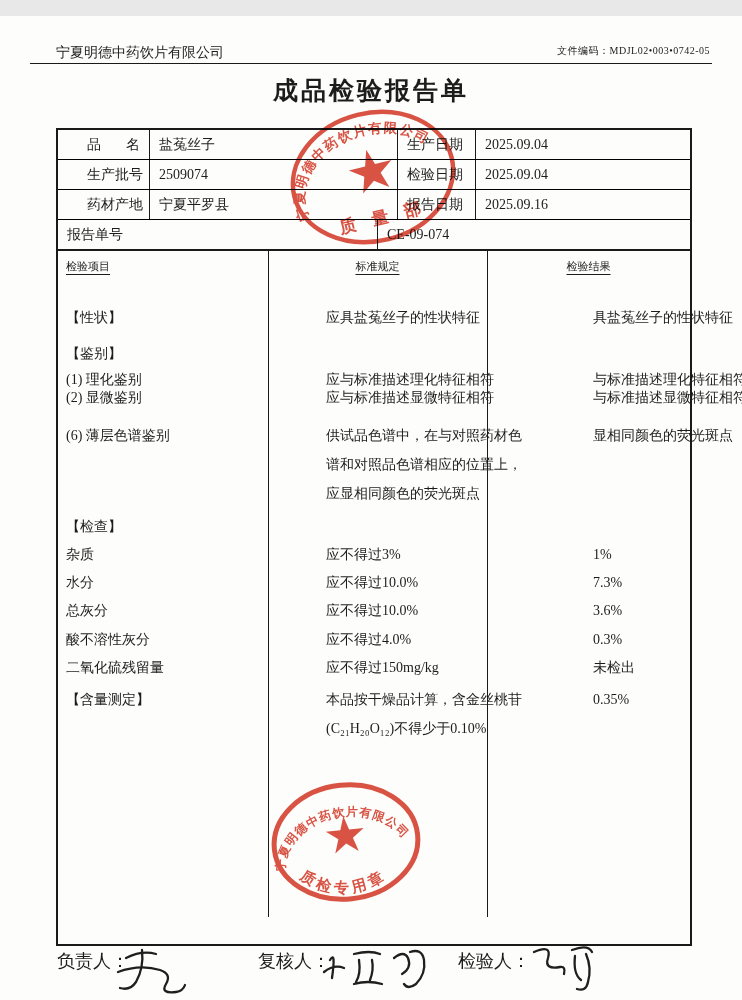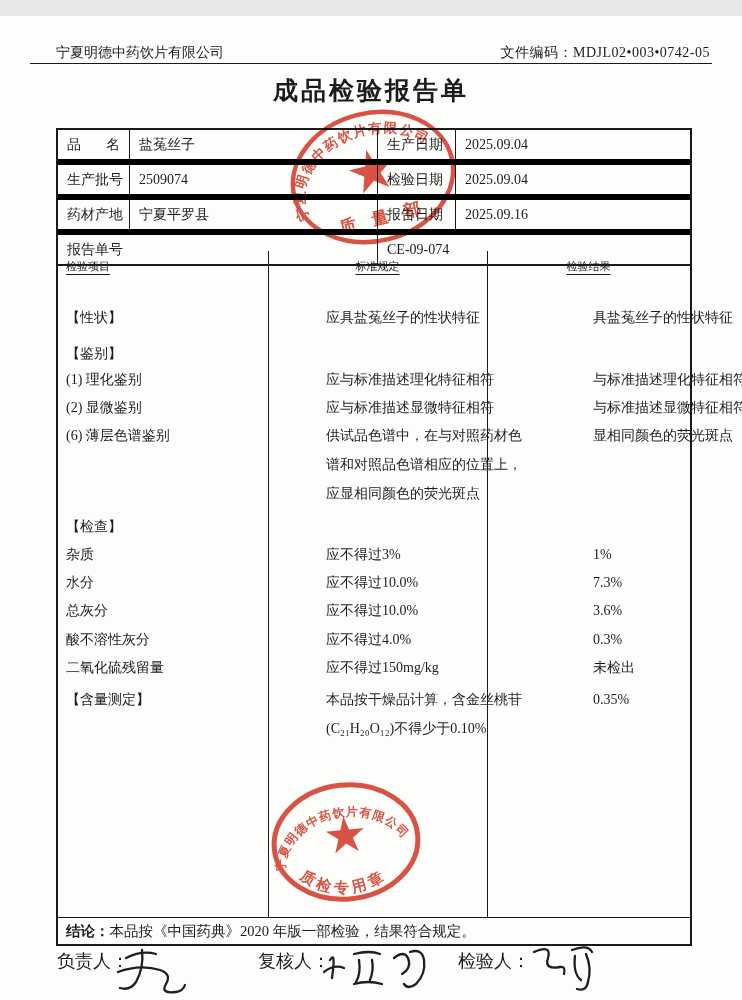--- a/index.html
+++ b/index.html
@@ -3,30 +3,30 @@
 <meta charset="utf-8">
 <style>
   html,body{margin:0;padding:0;background:#e8e8e8;}
   .page{
     position:relative;width:742px;height:1000px;margin:16px auto;
     background:#fdfdfb;color:#1c1c1c;overflow:hidden;
     font-family:"Liberation Serif","DejaVu Serif",serif;
   }
   
   .hdr-company{position:absolute;left:56px;top:28px;font-size:14px;}
-  .hdr-code{position:absolute;right:32px;top:28px;font-size:14px;letter-spacing:.5px;}
+  .hdr-code{position:absolute;right:32px;top:28px;font-size:10px;letter-spacing:.5px;}
   .hdr-rule{position:absolute;left:30px;right:30px;top:47px;border-top:1.5px solid #1a1a1a;}
   .title{position:absolute;left:0;right:0;top:58px;text-align:center;
          font-size:25px;font-weight:bold;letter-spacing:3px;}
   
   .info-table{position:absolute;left:56px;top:112px;width:636px;
               border:2px solid #1a1a1a;box-sizing:border-box;background:transparent;}
   .irow{display:grid;grid-template-columns:72px 248px 78px 234px;height:29px;line-height:29px;font-size:14px;}
   .irow.last{grid-template-columns:320px 312px;}
-  .irow:not(.last){border-bottom:6px solid #000000;}
+  .irow:not(.last){border-bottom:1px solid #000000;padding-left:20px;}
   .irow>div{padding:0 9px;box-sizing:border-box;white-space:nowrap;overflow:hidden;}
   .irow>div.brd{border-right:1px solid #1a1a1a;}
   .spread{text-align:justify;text-align-last:justify;}
   
   .main-table{position:absolute;left:56px;top:235px;width:636px;height:695px;
               border:2px solid #1a1a1a;border-top:none;box-sizing:border-box;}
   .vdiv{position:absolute;top:0;width:1px;height:666px;background:#1a1a1a;}
   .vdiv.v1{left:210px;} .vdiv.v2{left:429px;}
   .thead{position:absolute;top:4px;left:0;width:632px;display:grid;
          grid-template-columns:210px 219px 203px;font-size:11px;line-height:22px;}
@@ -101,21 +101,21 @@
     <div class="trow" style="top:88px">
       <div class="c-item">【鉴别】</div>
       <div class="c-std"></div>
       <div class="c-res"></div>
     </div>
     <div class="trow" style="top:114px">
       <div class="c-item">(1) 理化鉴别</div>
       <div class="c-std">应与标准描述理化特征相符</div>
       <div class="c-res">与标准描述理化特征相符</div>
     </div>
-    <div class="trow" style="top:142px">
+    <div class="trow" style="top:132px">
       <div class="c-item">(2) 显微鉴别</div>
       <div class="c-std">应与标准描述显微特征相符</div>
       <div class="c-res">与标准描述显微特征相符</div>
     </div>
     <div class="trow" style="top:170px">
       <div class="c-item">(6) 薄层色谱鉴别</div>
       <div class="c-std">供试品色谱中，在与对照药材色谱和对照品色谱相应的位置上，应显相同颜色的荧光斑点</div>
       <div class="c-res">显相同颜色的荧光斑点</div>
     </div>
     <div class="trow" style="top:261px">
@@ -147,23 +147,20 @@
       <div class="c-item">二氧化硫残留量</div>
       <div class="c-std">应不得过150mg/kg</div>
       <div class="c-res">未检出</div>
     </div>
     <div class="trow" style="top:434px">
       <div class="c-item">【含量测定】</div>
       <div class="c-std">本品按干燥品计算，含金丝桃苷(C₂₁H₂₀O₁₂)不得少于0.10%</div>
       <div class="c-res">0.35%</div>
     </div>
 
-    <div class="concl">
-      <span class="concl-label">结论：</span><span>本品按《中国药典》2020 年版一部检验，结果符合规定。</span>
-    </div>
   </div>
 
   <div class="sig-label s1">负责人：</div>
   <div class="sig-label s2">复核人：</div>
   <div class="sig-label s3">检验人：</div>
 
   <svg class="sig-svg" style="left:106px;top:928px" width="92" height="62" viewBox="0 0 92 62">
     <path d="M20 14 Q36 6 50 10"></path>
     <path d="M36 6 Q38 24 30 38 Q24 47 14 44"></path>
     <path d="M12 28 Q34 20 54 26 Q66 30 60 40 Q54 50 70 48 Q77 47 79 41"></path>

